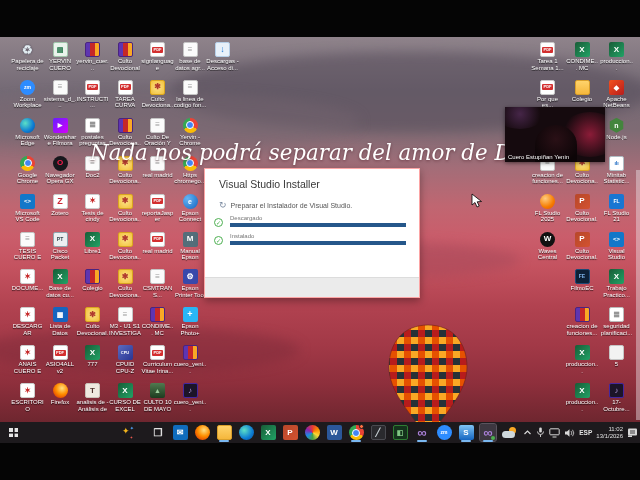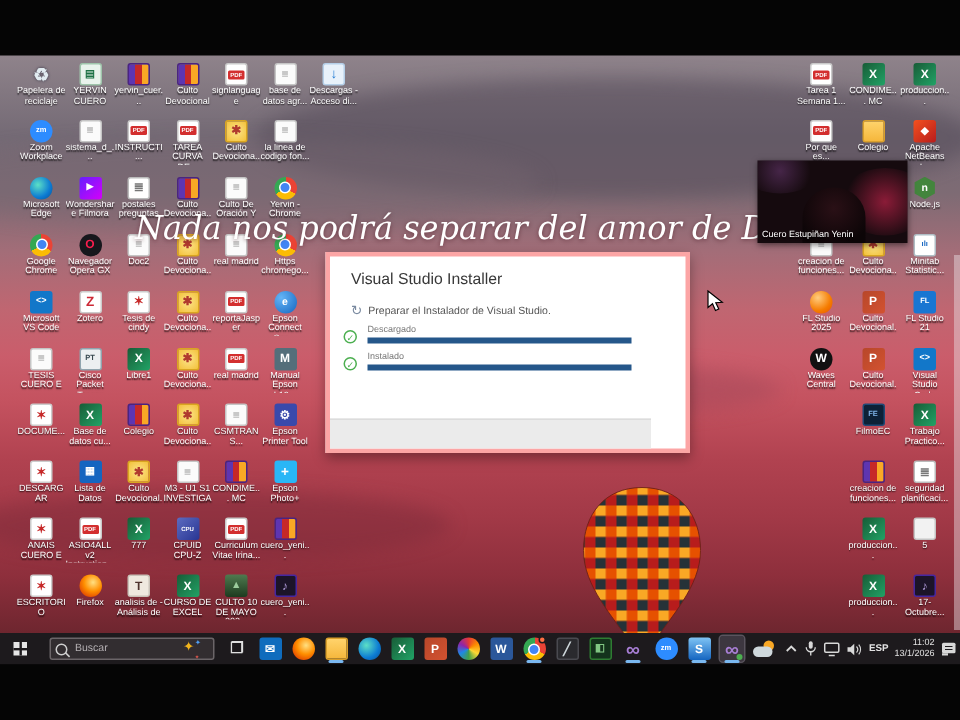--- a/index.html
+++ b/index.html
@@ -82,22 +82,22 @@
   #video .glow1{position:absolute;left:55px;top:5px;width:60px;height:45px;border-radius:50%;
     background:radial-gradient(circle,rgba(168,32,66,.8),transparent 70%);}
   #video .glow2{position:absolute;left:-10px;top:-8px;width:50px;height:30px;border-radius:50%;
     background:radial-gradient(circle,rgba(110,60,120,.55),transparent 70%);}
   #video .person{position:absolute;left:30px;top:18px;width:42px;height:40px;border-radius:50% 50% 0 0;
     background:radial-gradient(circle at 50% 35%,#2a1016,#0c0507 75%);}
   #video .caption{position:absolute;left:3px;bottom:2px;font-size:6px;color:#fff;text-shadow:0 1px 1px #000;}
   
   #balloon{position:absolute;left:383px;top:286px;}
   
-  #dialog{position:absolute;left:217px;top:168px;width:214px;height:128px;background:#fff;
-    border:3px solid #fca5a5;box-shadow:0 3px 8px rgba(0,0,0,.35);padding-left:23px;}
+  #dialog{position:absolute;left:204px;top:168px;width:214px;height:128px;background:#fff;
+    border:1px solid #fca5a5;box-shadow:0 3px 8px rgba(0,0,0,.35);}
   #dialog .title{position:absolute;left:14px;top:9px;font-size:10.5px;color:#383838;}
   #dialog .status{position:absolute;left:14px;top:32px;display:flex;align-items:center;gap:4px;}
   #dialog .spinner{color:#7a8aa0;font-size:9px;line-height:1;}
   #dialog .status-text{font-size:7px;color:#555;}
   .dsec{position:absolute;left:0;width:214px;height:16px;}
   .dsec .chk{position:absolute;left:9px;top:3px;width:9px;height:9px;border:1.3px solid #4caf50;border-radius:50%;
     color:#4caf50;font-size:6px;display:flex;align-items:center;justify-content:center;box-sizing:border-box;}
   .dsec .slabel{position:absolute;left:25px;top:0;font-size:6px;color:#777;}
   .dsec .track{position:absolute;left:25px;top:8px;width:176px;height:4px;background:#dfe5ec;}
   .dsec .fill{height:100%;background:#25578a;}
@@ -544,24 +544,20 @@
   </div>
 
   <svg id="cursor" width="12" height="16" viewBox="0 0 12 16">
     <path d="M1 1 L1 12 L4 9.5 L6 14 L8.2 13 L6.2 8.8 L10.5 8.5 Z" fill="#fff" stroke="#000" stroke-width="0.8"></path>
   </svg>
 
   <div id="taskbar">
     <div id="start">
         <div class="win"></div>
       </div>
-    <div id="search">
-      <span class="mag"></span>
-      <input readonly="" placeholder="Buscar" style="">
-    </div>
     <div id="copilot">
       <span class="s1">✦</span>
         <span class="s2">✦</span>
         <span class="s3">✦</span>
     </div>
     <div id="tb-apps">
         <div class="tbi">
           <div class="g tb-taskview"></div>
         </div>
         <div class="tbi">

